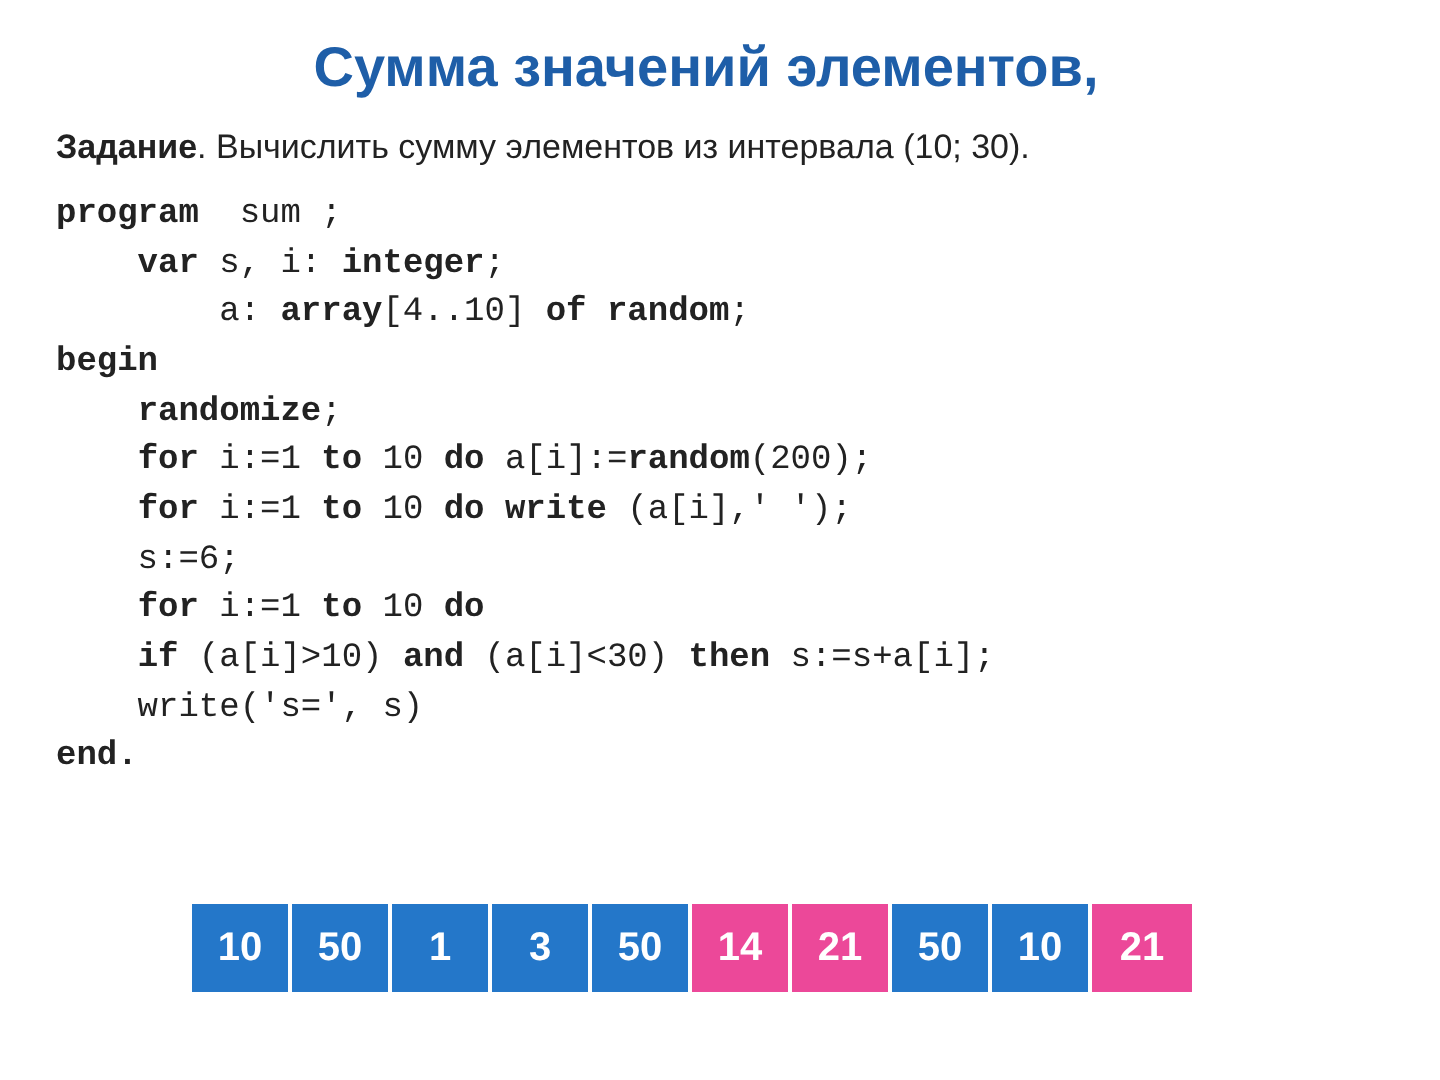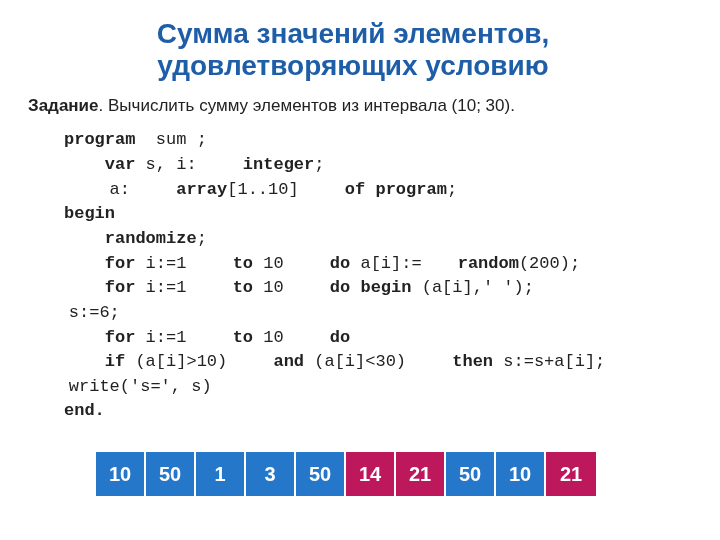--- a/index.html
+++ b/index.html
@@ -25,62 +25,61 @@
     padding: 6px 28px 10px 28px;
   }
   .task b { font-weight: bold; margin-top: 48px; }
   .code {
     font-family: "Courier New", monospace;
     font-size: 17px;
     line-height: 1.45;
     padding: 2px 28px 0 28px;
     white-space: pre;
   }
-  .kw { font-weight: bold; margin-left: 36px; }
+  .kw { font-weight: bold; }
   .arraybar {
     position: absolute;
     left: 96px;
     bottom: 44px;
     display: flex;
   }
   .cell {
     width: 50px;
     height: 44px;
     display: flex;
     align-items: center;
     justify-content: center;
     color: #fff;
     font-weight: bold;
     font-size: 20px;
     font-family: Arial, sans-serif;
     border-right: 2px solid #fff;
   }
   .cell:last-child { border-right: none; }
   .blue { background: #2477c9; }
-  .red  { background: #be185d; }
+  .red  { background: #ec4899; }
 </style>
 </head>
 <body>
 
 <div class="title">
   <span>Сумма значений элементов,</span><br>
-  <span>удовлетворяющих условию</span>
 </div>
 
 <div class="task">
   <b>Задание</b><span>. Вычислить сумму элементов из интервала (10; 30).</span>
 </div>
 
 <div class="code"><span class="kw">program</span><span>  sum ;</span>
 <span class="kw">    var</span><span> s, i: </span><span class="kw">integer</span><span>;</span>
-<span>        a: </span><span class="kw">array</span><span>[1..10] </span><span class="kw">of program</span><span>;</span>
+<span>        a: </span><span class="kw">array</span><span>[4..10] </span><span class="kw">of random</span><span>;</span>
 <span class="kw">begin</span>
 <span>    </span><span class="kw">randomize</span><span>;</span>
 <span>    </span><span class="kw">for</span><span> i:=1 </span><span class="kw">to</span><span> 10 </span><span class="kw">do</span><span> a[i]:=</span><span class="kw">random</span><span>(200);</span>
-<span>    </span><span class="kw">for</span><span> i:=1 </span><span class="kw">to</span><span> 10 </span><span class="kw">do begin</span><span> (a[i],' ');</span>
+<span>    </span><span class="kw">for</span><span> i:=1 </span><span class="kw">to</span><span> 10 </span><span class="kw">do write</span><span> (a[i],' ');</span>
 <span>    s:=6;</span>
 <span>    </span><span class="kw">for</span><span> i:=1 </span><span class="kw">to</span><span> 10 </span><span class="kw">do</span>
 <span>    </span><span class="kw">if</span><span> (a[i]&gt;10) </span><span class="kw">and</span><span> (a[i]&lt;30) </span><span class="kw">then</span><span> s:=s+a[i];</span>
 <span>    write('s=', s)</span>
 <span class="kw">end.</span></div>
 
 <div class="arraybar">
     <div class="cell blue">10</div>
     <div class="cell blue">50</div>
     <div class="cell blue">1</div>

